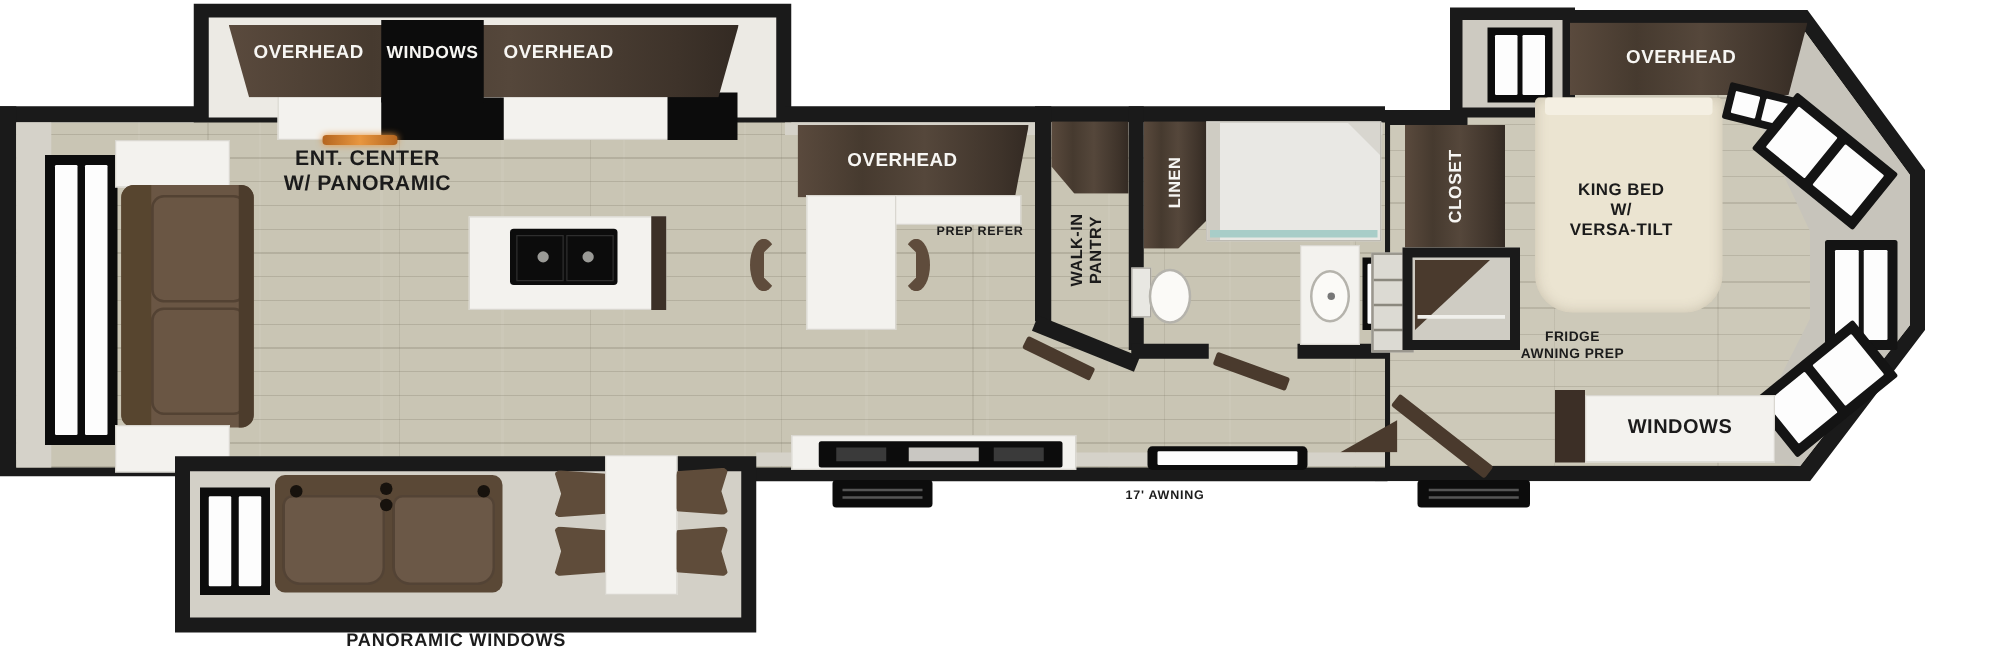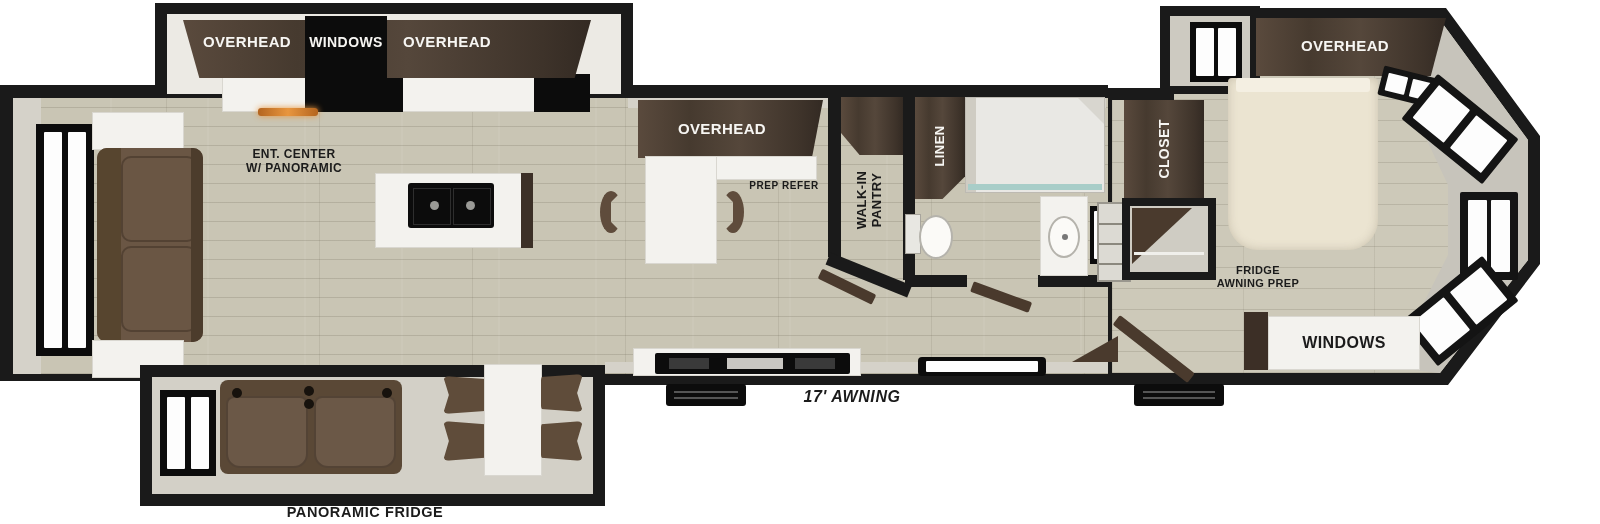--- a/index.html
+++ b/index.html
@@ -76,21 +76,21 @@
   <div class="abs blk" style="left:305px;top:78px;width:98px;height:34px;"></div>
   <div class="abs" style="left:258px;top:108px;width:60px;height:8px;border-radius:3px;background:linear-gradient(90deg,#b4651f,#e8963f,#b4651f);box-shadow:0 0 6px #e8963f;"></div>
 
   <div class="abs cab" style="left:183px;top:20px;width:408px;height:58px;clip-path:polygon(0 0,100% 0,96% 100%,4% 100%);"></div>
   <div class="abs blk" style="left:305px;top:16px;width:82px;height:66px;"></div>
 
   <div class="clabel lbl lblw" style="left:247px;top:42px;font-size:15px;">OVERHEAD</div>
   <div class="clabel lbl lblw" style="left:346px;top:42px;font-size:14px;">WINDOWS</div>
   <div class="clabel lbl lblw" style="left:447px;top:42px;font-size:15px;">OVERHEAD</div>
 
-  <div class="clabel lbl" style="left:294px;top:137px;font-size:12px;margin-top:24px;">
+  <div class="clabel lbl" style="left:294px;top:137px;font-size:17px;">
     <div>ENT. CENTER</div>
     <div>W/ PANORAMIC</div>
   </div>
 
   <div class="abs white" style="left:375px;top:173px;width:158px;height:75px;"></div>
   <div class="abs" style="left:521px;top:173px;width:12px;height:75px;background:#3c3027;"></div>
   <div class="abs blk" style="left:408px;top:183px;width:86px;height:45px;border-radius:3px;">
     <div class="abs" style="left:5px;top:5px;width:36px;height:35px;border:1px solid #2e2e2e;"></div>
     <div class="abs" style="left:45px;top:5px;width:36px;height:35px;border:1px solid #2e2e2e;"></div>
     <div class="abs" style="left:22px;top:18px;width:9px;height:9px;border-radius:50%;background:#9a9a96;"></div>
@@ -129,21 +129,21 @@
     <div class="abs" style="left:84px;top:6px;width:10px;height:10px;border-radius:50%;background:#17120d;"></div>
     <div class="abs" style="left:84px;top:19px;width:10px;height:10px;border-radius:50%;background:#17120d;"></div>
     <div class="abs" style="left:162px;top:8px;width:10px;height:10px;border-radius:50%;background:#17120d;"></div>
   </div>
   <div class="abs" style="left:443px;top:376px;width:42px;height:38px;background:#5f4c3a;border-radius:6px;clip-path:polygon(0 0,100% 8%,100% 92%,0 100%,14% 50%);"></div>
   <div class="abs" style="left:443px;top:421px;width:42px;height:40px;background:#5f4c3a;border-radius:6px;clip-path:polygon(0 0,100% 8%,100% 92%,0 100%,14% 50%);"></div>
   <div class="abs white" style="left:484px;top:364px;width:58px;height:112px;"></div>
   <div class="abs" style="left:541px;top:374px;width:42px;height:38px;background:#5f4c3a;border-radius:6px;clip-path:polygon(0 8%,100% 0,86% 50%,100% 100%,0 92%);"></div>
   <div class="abs" style="left:541px;top:421px;width:42px;height:40px;background:#5f4c3a;border-radius:6px;clip-path:polygon(0 8%,100% 0,86% 50%,100% 100%,0 92%);"></div>
 
-  <div class="clabel lbl" style="left:365px;top:513px;font-size:14.5px;letter-spacing:.6px;">PANORAMIC FRIDGE</div>
+  <div class="clabel lbl" style="left:365px;top:513px;font-size:14.5px;letter-spacing:.6px;">PANORAMIC WINDOWS</div>
 
   <div class="abs wall" style="left:828px;top:85px;width:13px;height:172px;"></div>
   <div class="abs wall" style="left:828px;top:252px;width:88px;height:13px;transform:rotate(22deg);transform-origin:left center;"></div>
   <div class="abs cab" style="left:841px;top:97px;width:62px;height:58px;clip-path:polygon(0 0,100% 0,100% 100%,30% 100%,0 62%);"></div>
   <div class="vlabel lbl" style="left:869px;top:200px;font-size:13px;">
     <div>WALK-IN</div>
     <div>PANTRY</div>
   </div>
   <div class="abs brown" style="left:820px;top:268px;width:60px;height:11px;border-radius:2px;transform:rotate(26deg);transform-origin:left center;"></div>
 
@@ -196,20 +196,25 @@
     <div>FRIDGE</div>
     <div>AWNING PREP</div>
   </div>
 
   <div class="abs cab" style="left:1256px;top:18px;width:190px;height:58px;clip-path:polygon(0 0,100% 0,92% 100%,0 100%);"></div>
   <div class="clabel lbl lblw" style="left:1345px;top:46px;font-size:15px;">OVERHEAD</div>
 
   <div class="abs" style="left:1228px;top:78px;width:150px;height:172px;background:#ebe4d1;border-radius:4px 4px 30px 30px;box-shadow:inset 0 0 10px rgba(120,110,90,.3);">
     <div class="abs" style="left:8px;top:0;width:134px;height:14px;background:#f4efe2;border-radius:3px;"></div>
   </div>
+  <div class="clabel lbl" style="left:1297px;top:168px;font-size:13.5px;">
+    <div>KING BED</div>
+    <div>W/</div>
+    <div>VERSA-TILT</div>
+  </div>
 
   <div class="win" style="left:1380px;top:72px;width:58px;height:30px;transform:rotate(14deg);">
     <div class="pane" style="left:6px;top:6px;width:20px;height:18px;"></div>
     <div class="pane" style="left:31px;top:6px;width:20px;height:18px;"></div>
   </div>
   <div class="win" style="left:1408px;top:100px;width:104px;height:58px;transform:rotate(39deg);">
     <div class="pane" style="left:8px;top:8px;width:40px;height:42px;"></div>
     <div class="pane" style="left:56px;top:8px;width:40px;height:42px;"></div>
   </div>
   <div class="win" style="left:1460px;top:192px;width:58px;height:88px;">
@@ -229,15 +234,15 @@
 
   <div class="abs blk" style="left:666px;top:384px;width:80px;height:22px;border-radius:3px;">
     <div class="abs" style="left:8px;top:7px;width:64px;height:2px;background:#555;"></div>
     <div class="abs" style="left:8px;top:13px;width:64px;height:2px;background:#555;"></div>
   </div>
   <div class="abs blk" style="left:1134px;top:384px;width:90px;height:22px;border-radius:3px;">
     <div class="abs" style="left:9px;top:7px;width:72px;height:2px;background:#555;"></div>
     <div class="abs" style="left:9px;top:13px;width:72px;height:2px;background:#555;"></div>
   </div>
 
-  <div class="clabel lbl" style="left:852px;top:397px;font-size:16px;letter-spacing:.6px;font-style:italic;">17' AWNING</div>
+  <div class="clabel lbl" style="left:932px;top:397px;font-size:10px;letter-spacing:.6px;">17' AWNING</div>
 
 </div>
 
 </body></html>

